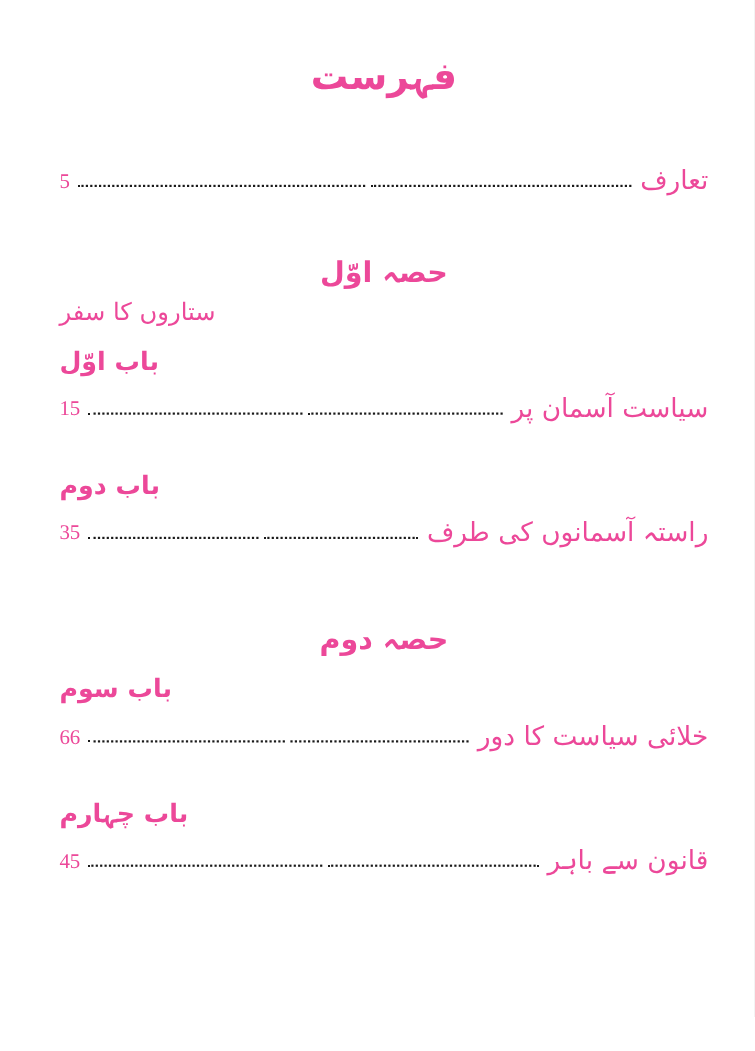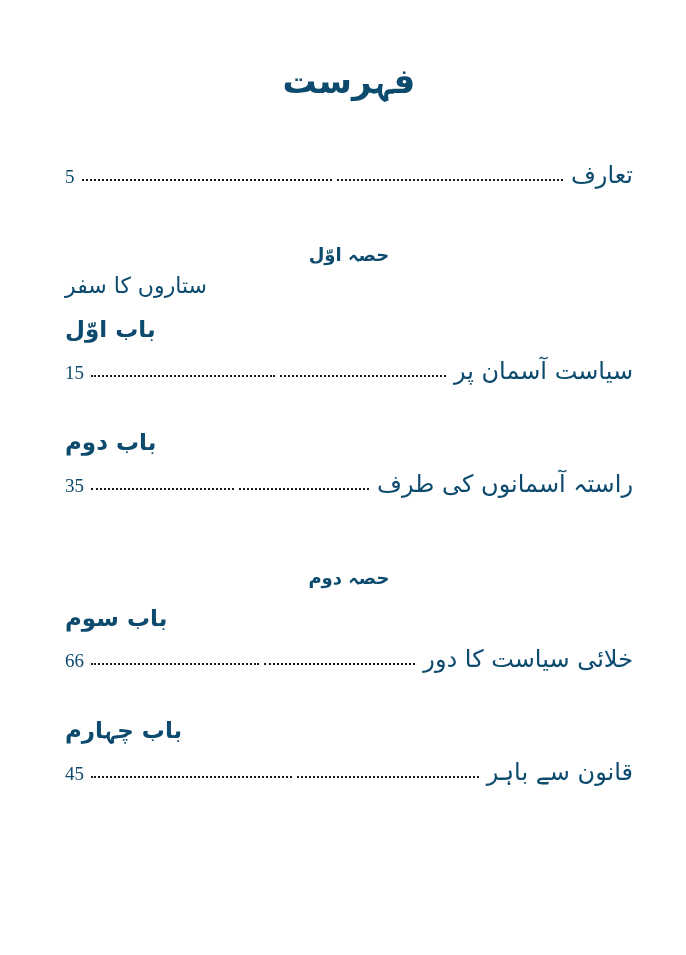--- a/index.html
+++ b/index.html
@@ -6,46 +6,46 @@
     margin: 0;
     padding: 0;
     background: #e8e8e8;
   }
   .page {
     position: relative;
     width: 686px;
     height: 955px;
     margin: 0 auto;
     background: #ffffff;
-    color: #0c4a6e;
+    color: #ec4899;
     direction: rtl;
     overflow: hidden;
     font-family: "DejaVu Sans", sans-serif;
     box-sizing: border-box;
-    padding: 15px;
+    padding: 4px;
   }
   .inner {
     box-sizing: border-box;
     width: 100%;
     height: 100%;
     padding: 0 38px 0 50px;
   }
   h1, h2, h3, div { margin: 0; padding: 0; }
 
   .doc-title {
     padding-top: 44px;
     text-align: center;
     font-size: 34px;
     font-weight: bold;
     line-height: 1.3;
   }
 
   .part-heading {
     text-align: center;
-    font-size: 18px;
+    font-size: 26px;
     font-weight: bold;
     line-height: 1.3;
   }
   .part-heading.first  { margin-top: 50px; }
   .part-heading.second { margin-top: 64px; }
 
   .part-subtitle {
     text-align: left;
     font-size: 22px;
     font-weight: normal;

